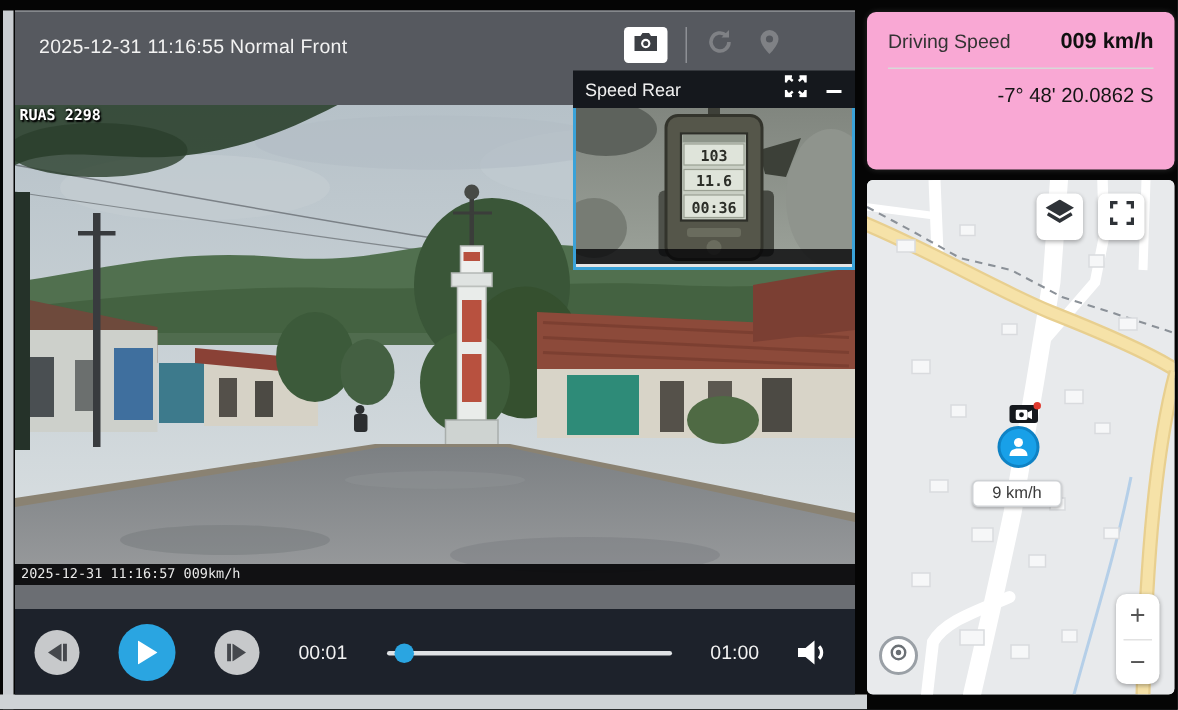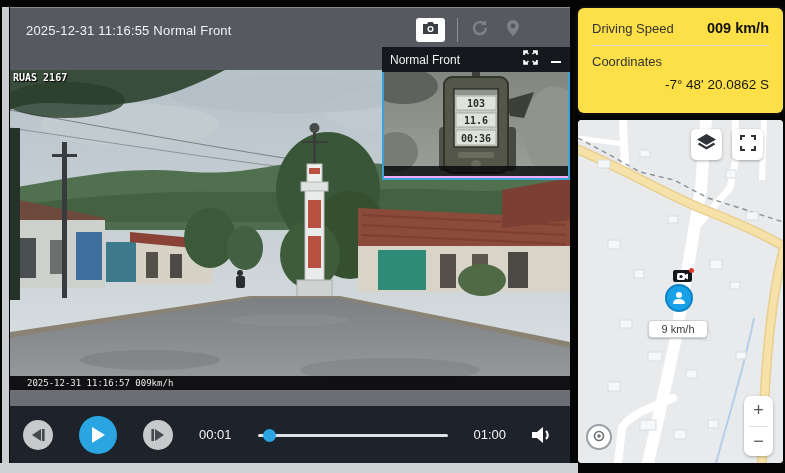--- a/index.html
+++ b/index.html
@@ -15,42 +15,42 @@
   .player { position:absolute; left:10px; top:7px; width:560px; height:456px; background:#6b6e73; }
   .titlebar { position:absolute; left:0; top:0; width:560px; height:63px; background:#56595f; border-top:1px solid #85888c; }
   .title-text { position:absolute; left:16px; top:15px; font-size:13px; color:#f2f2f2; letter-spacing:.2px; }
   .tb-actions { position:absolute; right:48px; top:9px; display:flex; align-items:center; gap:12px; height:26px; }
   .snap-btn { width:29px; height:24px; background:#fff; border-radius:3px; display:flex; align-items:center; justify-content:center; cursor:pointer; }
   .tb-divider { width:1px; height:24px; background:#8d9095; }
   .tb-disabled { opacity:.28; display:flex; gap:14px; align-items:center; }
 
   .video { position:absolute; left:0; top:63px; width:560px; height:320px; overflow:hidden; background:#9aa2a6; }
   .stamp-route { position:absolute; left:3px; top:2px; font-family:"DejaVu Sans Mono", monospace; font-size:10px; font-weight:bold; color:#fff; text-shadow:0 0 2px #000, 1px 1px 1px #000; }
-  .video-bottom-bar { position:absolute; left:0; bottom:0; width:100%; height:14px; background:rgba(5,5,8,.92); display:flex; justify-content:space-between; align-items:center; padding:0 17px; }
+  .video-bottom-bar { position:absolute; left:0; bottom:0; width:100%; height:14px; background:rgba(5,5,8,.92); display:flex; justify-content:space-between; align-items:center; padding:0 4px; }
   .video-bottom-bar span { font-family:"DejaVu Sans Mono", monospace; font-size:9px; color:#e9e9e9; white-space:nowrap; }
 
   
   .pip { position:absolute; left:372px; top:40px; width:188px; }
   .pip-header { height:25px; background:#15181d; display:flex; align-items:center; padding:0 8px; }
   .pip-title { color:#f0f0f0; font-size:12px; flex:1; }
   .pip-icons { display:flex; align-items:center; gap:12px; }
-  .pip-body { height:108px; border:2px solid #3aa2d8; border-top:none; position:relative; overflow:hidden; background:#f0abfc; }
+  .pip-body { height:108px; border:2px solid #3aa2d8; border-top:none; position:relative; overflow:hidden; background:#e5e5e5; }
 
   
   .controls { position:absolute; left:0; top:399px; width:560px; height:57px; background:#1d222b; display:flex; align-items:center;gap:13px; }
   .btn-circle { border-radius:50%; display:flex; align-items:center; justify-content:center; cursor:pointer; flex:0 0 auto; }
   .btn-step { width:30px; height:30px; background:#c7c9cb; }
   .btn-play { width:38px; height:38px; background:#2aa5e1; }
   .time-text { color:#f2f2f2; font-size:13px; flex:0 0 auto; }
   .slider { position:relative; width:190px; height:14px; flex:0 0 auto; cursor:pointer; }
   .slider .track { position:absolute; left:0; top:6px; width:100%; height:3px; background:#dfe2e5; border-radius:2px; }
   .slider .thumb { position:absolute; top:1px; width:13px; height:13px; border-radius:50%; background:#2aa5e1; }
 
   
-  .info-card { position:absolute; left:578px; top:8px; width:205px; height:105px; background:#fde047; border-radius:6px; box-shadow:0 0 4px rgba(255,255,255,.15); padding:12px 14px 0 14px; }
+  .info-card { position:absolute; left:578px; top:8px; width:205px; height:105px; background:#f9a8d4; border-radius:6px; box-shadow:0 0 4px rgba(255,255,255,.15); padding:12px 14px 0 14px; }
   .info-row { display:flex; justify-content:space-between; align-items:baseline; }
   .info-label { font-size:13px; color:#333; }
   .info-value { font-size:14.5px; font-weight:bold; color:#101010;margin-left:27px; }
   .info-hr { height:1px; background:#d8d8d8; margin:9px 0 8px 0; }
   .coord-line { text-align:right; font-size:13.5px; font-weight:normal; color:#151515; line-height:19px; }
   .coord-first { margin-top:6px; }
 
   .map-card { position:absolute; left:578px; top:120px; width:205px; height:343px; background:#e8eaec; border-radius:4px; overflow:hidden; cursor:grab; }
   .map-btn { position:absolute; width:31px; height:31px; background:#fff; border-radius:5px; box-shadow:0 1px 3px rgba(0,0,0,.3); display:flex; align-items:center; justify-content:center; cursor:pointer; }
   .map-marker { position:absolute; left:86px; top:150px; width:30px; height:46px; }
@@ -177,30 +177,30 @@
 
         <rect x="52" y="72" width="5" height="156" fill="#383b3e"></rect>
         <rect x="42" y="84" width="25" height="3" fill="#383b3e"></rect>
 
         <rect x="0" y="58" width="10" height="172" fill="#253229"></rect>
 
         <rect x="226" y="206" width="9" height="12" rx="2" fill="#2b2e30"></rect>
         <circle cx="230" cy="203" r="3" fill="#2b2e30"></circle>
       </svg>
 
-      <div class="stamp-route">RUAS 2167</div>
+      <div class="stamp-route">RUAS 2298</div>
 
       <div class="video-bottom-bar">
         <span>2025-12-31 11:16:57 009km/h</span>
       </div>
     </div>
 
     <div class="pip">
       <div class="pip-header">
-        <span class="pip-title">Normal Front</span>
+        <span class="pip-title">Speed Rear</span>
         <span class="pip-icons">
           <span>
             <svg width="15" height="15" viewBox="0 0 15 15" stroke="#fff" stroke-width="1.6" fill="#fff">
               <path d="M1 5 L1 1 L5 1 M5.5 4 L2 1"></path>
                 <path d="M10 1 L14 1 L14 5 M9.5 4 L13 1"></path>
               <path d="M14 10 L14 14 L10 14 M9.5 11 L13 14"></path>
                 <path d="M5 14 L1 14 L1 10 M5.5 11 L2 14"></path>
             </svg>
           </span>
           <span>
@@ -292,21 +292,20 @@
       </span>
     </div>
   </div>
 
   <div class="info-card">
     <div class="info-row">
       <span class="info-label">Driving Speed</span>
       <span class="info-value">009 km/h</span>
     </div>
     <div class="info-hr"></div>
-    <div class="info-label">Coordinates</div>
     <div class="coord-line coord-first">-7° 48' 20.0862 S</div>
   </div>
 
   <div class="map-card">
     <svg width="205" height="343" viewBox="0 0 205 343">
       <rect width="205" height="343" fill="#e8eaec"></rect>
 
       <path d="M45,0 L47,48" stroke="#fff" stroke-width="8" fill="none"></path>
       <path d="M0,18 L46,24" stroke="#fff" stroke-width="5" fill="none"></path>
       <path d="M120,105 L152,68 L158,38 L157,0" stroke="#fff" stroke-width="7" fill="none" stroke-linecap="round"></path>

